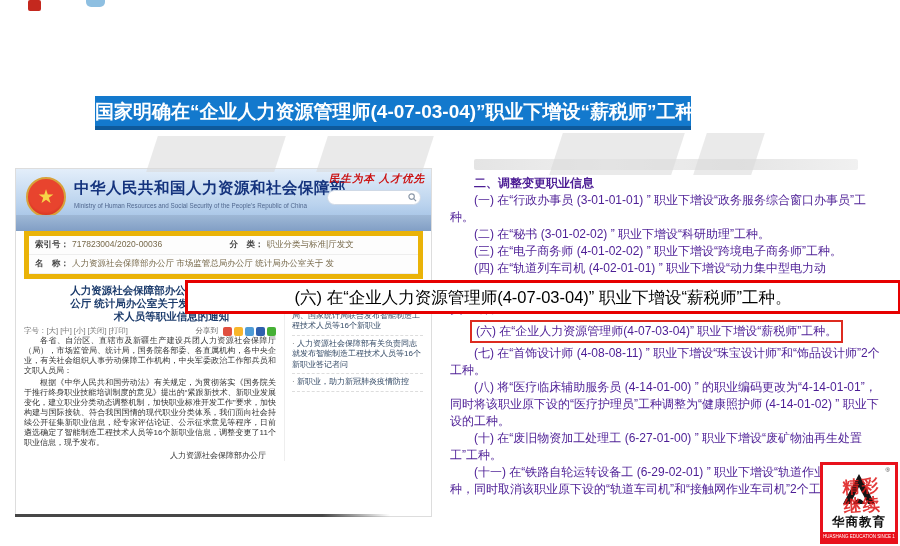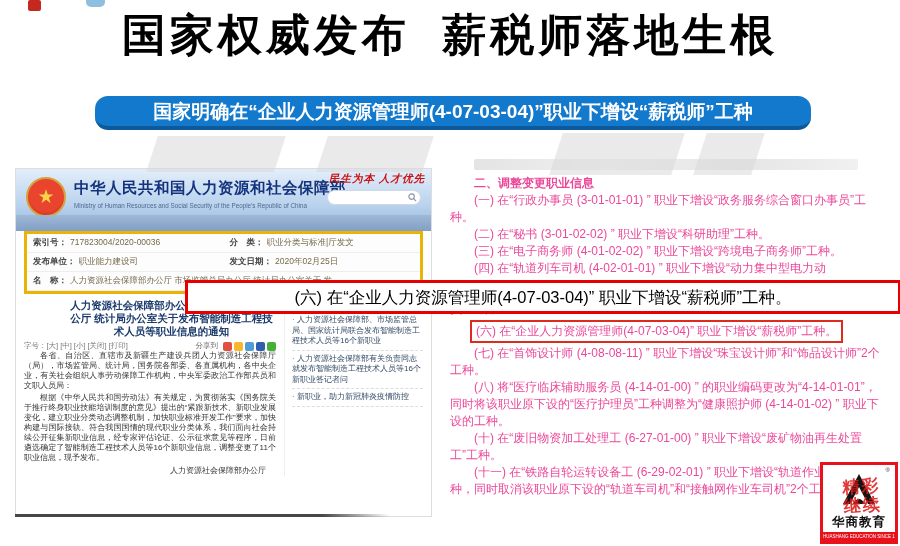--- a/index.html
+++ b/index.html
@@ -8,23 +8,23 @@
 
   
   .corner-red{position:absolute;left:28px;top:0;width:13px;height:11px;background:#c4281e;border-radius:2px;z-index:3;}
   .corner-blue{position:absolute;left:86px;top:0;width:19px;height:7px;background:#7ab4dc;border-radius:0 0 5px 5px;opacity:.85;z-index:3;}
 
   
   .main-title{position:absolute;top:6px;left:0;width:100%;text-align:center;
               font-size:44px;font-weight:800;letter-spacing:4px;color:#000;white-space:pre;z-index:4;}
 
   
-  .banner{position:absolute;left:95px;top:96px;width:716px;height:30px;background:#1379cd;
+  .banner{position:absolute;left:95px;top:96px;width:596px;height:30px;background:#1379cd;
           border-bottom:4px solid #0e599a;color:#fff;font-size:19px;font-weight:bold;
-          text-align:center;line-height:31px;z-index:4;white-space:nowrap;border-radius:13px;}
+          text-align:center;line-height:31px;z-index:4;white-space:nowrap;}
 
   
   .wm{position:absolute;background:#d8d8d8;opacity:.55;transform:skewX(-18deg);z-index:15;}
   .wm1{left:152px;top:136px;width:128px;height:36px;}
   .wm2{left:322px;top:136px;width:106px;height:36px;}
   .wm3{left:556px;top:133px;width:122px;height:42px;}
   .wm4{left:700px;top:133px;width:58px;height:42px;}
 
   
   .site{position:absolute;left:15px;top:168px;width:417px;height:349px;background:#fff;
@@ -40,21 +40,21 @@
   .slogan{position:absolute;right:6px;top:3px;color:#cc1111;font-size:10.5px;font-weight:bold;
           font-style:italic;letter-spacing:1px;white-space:nowrap;}
   .search-pill{position:absolute;right:10px;top:21px;width:92px;height:13px;background:#fff;
                border-radius:8px;border:1px solid #cfd9e6;}
   .search-pill svg{position:absolute;right:3px;top:2px;}
   .site-mountains{position:absolute;left:0;bottom:0;width:100%;height:16px;
                   background:linear-gradient(#9db6d4,#7f9cc2);opacity:.9;}
 
   .crumb{padding:5px 8px 4px;font-size:8.5px;color:#666;white-space:nowrap;}
 
-  .meta{margin:0 8px;border:3px solid #eab308;background:#fdfdfd;}
+  .meta{margin:0 8px;border:5px solid #eab308;background:#fdfdfd;}
   .meta-row{display:flex;border-bottom:1px solid #eee;}
   .meta-cell{flex:1;display:flex;padding:3px 6px;min-width:0;}
   .meta-label{font-size:8.5px;font-weight:bold;color:#444;white-space:nowrap;}
   .meta-value{font-size:8.5px;color:#77694a;margin-left:3px;white-space:nowrap;overflow:hidden;}
 
   .notice{display:flex;padding:5px 8px 0;}
   .ncol-left{flex:0 0 252px;min-width:0;}
   .n-title{font-size:10.5px;font-weight:bold;color:#1a3a6b;text-align:center;line-height:13px;margin-left:43px;}
   .toolbar{display:flex;align-items:center;margin-top:3px;font-size:7.5px;color:#777;}
   .toolbar .btn{margin-right:2px;cursor:pointer;}
@@ -69,21 +69,21 @@
   .ncol-side{flex:1;border-left:1px solid #eee;margin-left:8px;padding-left:7px;min-width:0;}
   .side-header-stub{width:26px;height:6px;background:#49556b;margin:1px 0 2px;}
   .side-rule{height:1px;background:#aab4c4;margin-bottom:3px;}
   .side-item{font-size:8px;color:#344a66;line-height:10.5px;padding:3px 0;border-bottom:1px dashed #ddd;cursor:pointer;}
   .side-item::before{content:"· ";color:#888;}
   .site-footer-bar{position:absolute;left:15px;top:514px;width:375px;height:3px;z-index:12;
                    background:linear-gradient(90deg,#474747 82%,rgba(71,71,71,0));}
 
   
   .doc{position:absolute;left:438px;top:150px;width:460px;height:396px;background:#fff;
-       box-sizing:border-box;padding:6px 12px 8px;z-index:10;font-size:12px;line-height:17px;color:#ec4899;}
+       box-sizing:border-box;padding:6px 12px 8px;z-index:10;font-size:12px;line-height:17px;color:#4c1d95;}
   .doc p{margin:0;text-indent:2em;}
   .obscured{height:11px;margin:3px 0 5px 24px;width:88%;border-radius:2px;opacity:.5;
             background:linear-gradient(90deg,#c9c9c9,#e0e0e0 35%,#cccccc 70%,#e2e2e2);}
   .sec-title{font-weight:600;}
   .tail{text-indent:0 !important;}
   .covered-spacer{height:24px;}
   .item6{display:inline-block;border:2px solid #dd2b20;padding:0 4px;margin:2px 0 2px 20px;
          text-indent:0;line-height:19px;}
 
   
@@ -105,21 +105,20 @@
                  color:#fff;font-size:4.5px;line-height:9px;text-align:center;white-space:nowrap;}
 </style>
 </head>
 <body>
 
 <div class="slide">
 
   <div class="corner-red"></div>
   <div class="corner-blue"></div>
 
-  <div class="main-title">国家权威发布  薪税师落地生根</div>
 
   <div class="banner">国家明确在“企业人力资源管理师(4-07-03-04)”职业下增设“薪税师”工种</div>
 
   <div class="wm wm1"></div>
   <div class="wm wm2"></div>
   <div class="wm wm3"></div>
   <div class="wm wm4"></div>
 
   <div class="site">
     <div class="site-band">
@@ -141,30 +140,20 @@
 
     <div class="meta">
       <div class="meta-row">
         <div class="meta-cell">
           <span class="meta-label">索引号：</span>
           <span class="meta-value">717823004/2020-00036</span>
         </div>
         <div class="meta-cell">
           <span class="meta-label">分　类：</span>
           <span class="meta-value">职业分类与标准|厅发文</span>
-        </div>
-      </div>
-      <div class="meta-row">
-        <div class="meta-cell">
-          <span class="meta-label">发布单位：</span>
-          <span class="meta-value">职业能力建设司</span>
-        </div>
-        <div class="meta-cell">
-          <span class="meta-label">发文日期：</span>
-          <span class="meta-value">2020年02月25日</span>
         </div>
       </div>
       <div class="meta-row">
         <div class="meta-cell">
           <span class="meta-label">名　称：</span>
           <span class="meta-value">人力资源社会保障部办公厅 市场监管总局办公厅 统计局办公室关于 发</span>
         </div>
       </div>
     </div>
 

